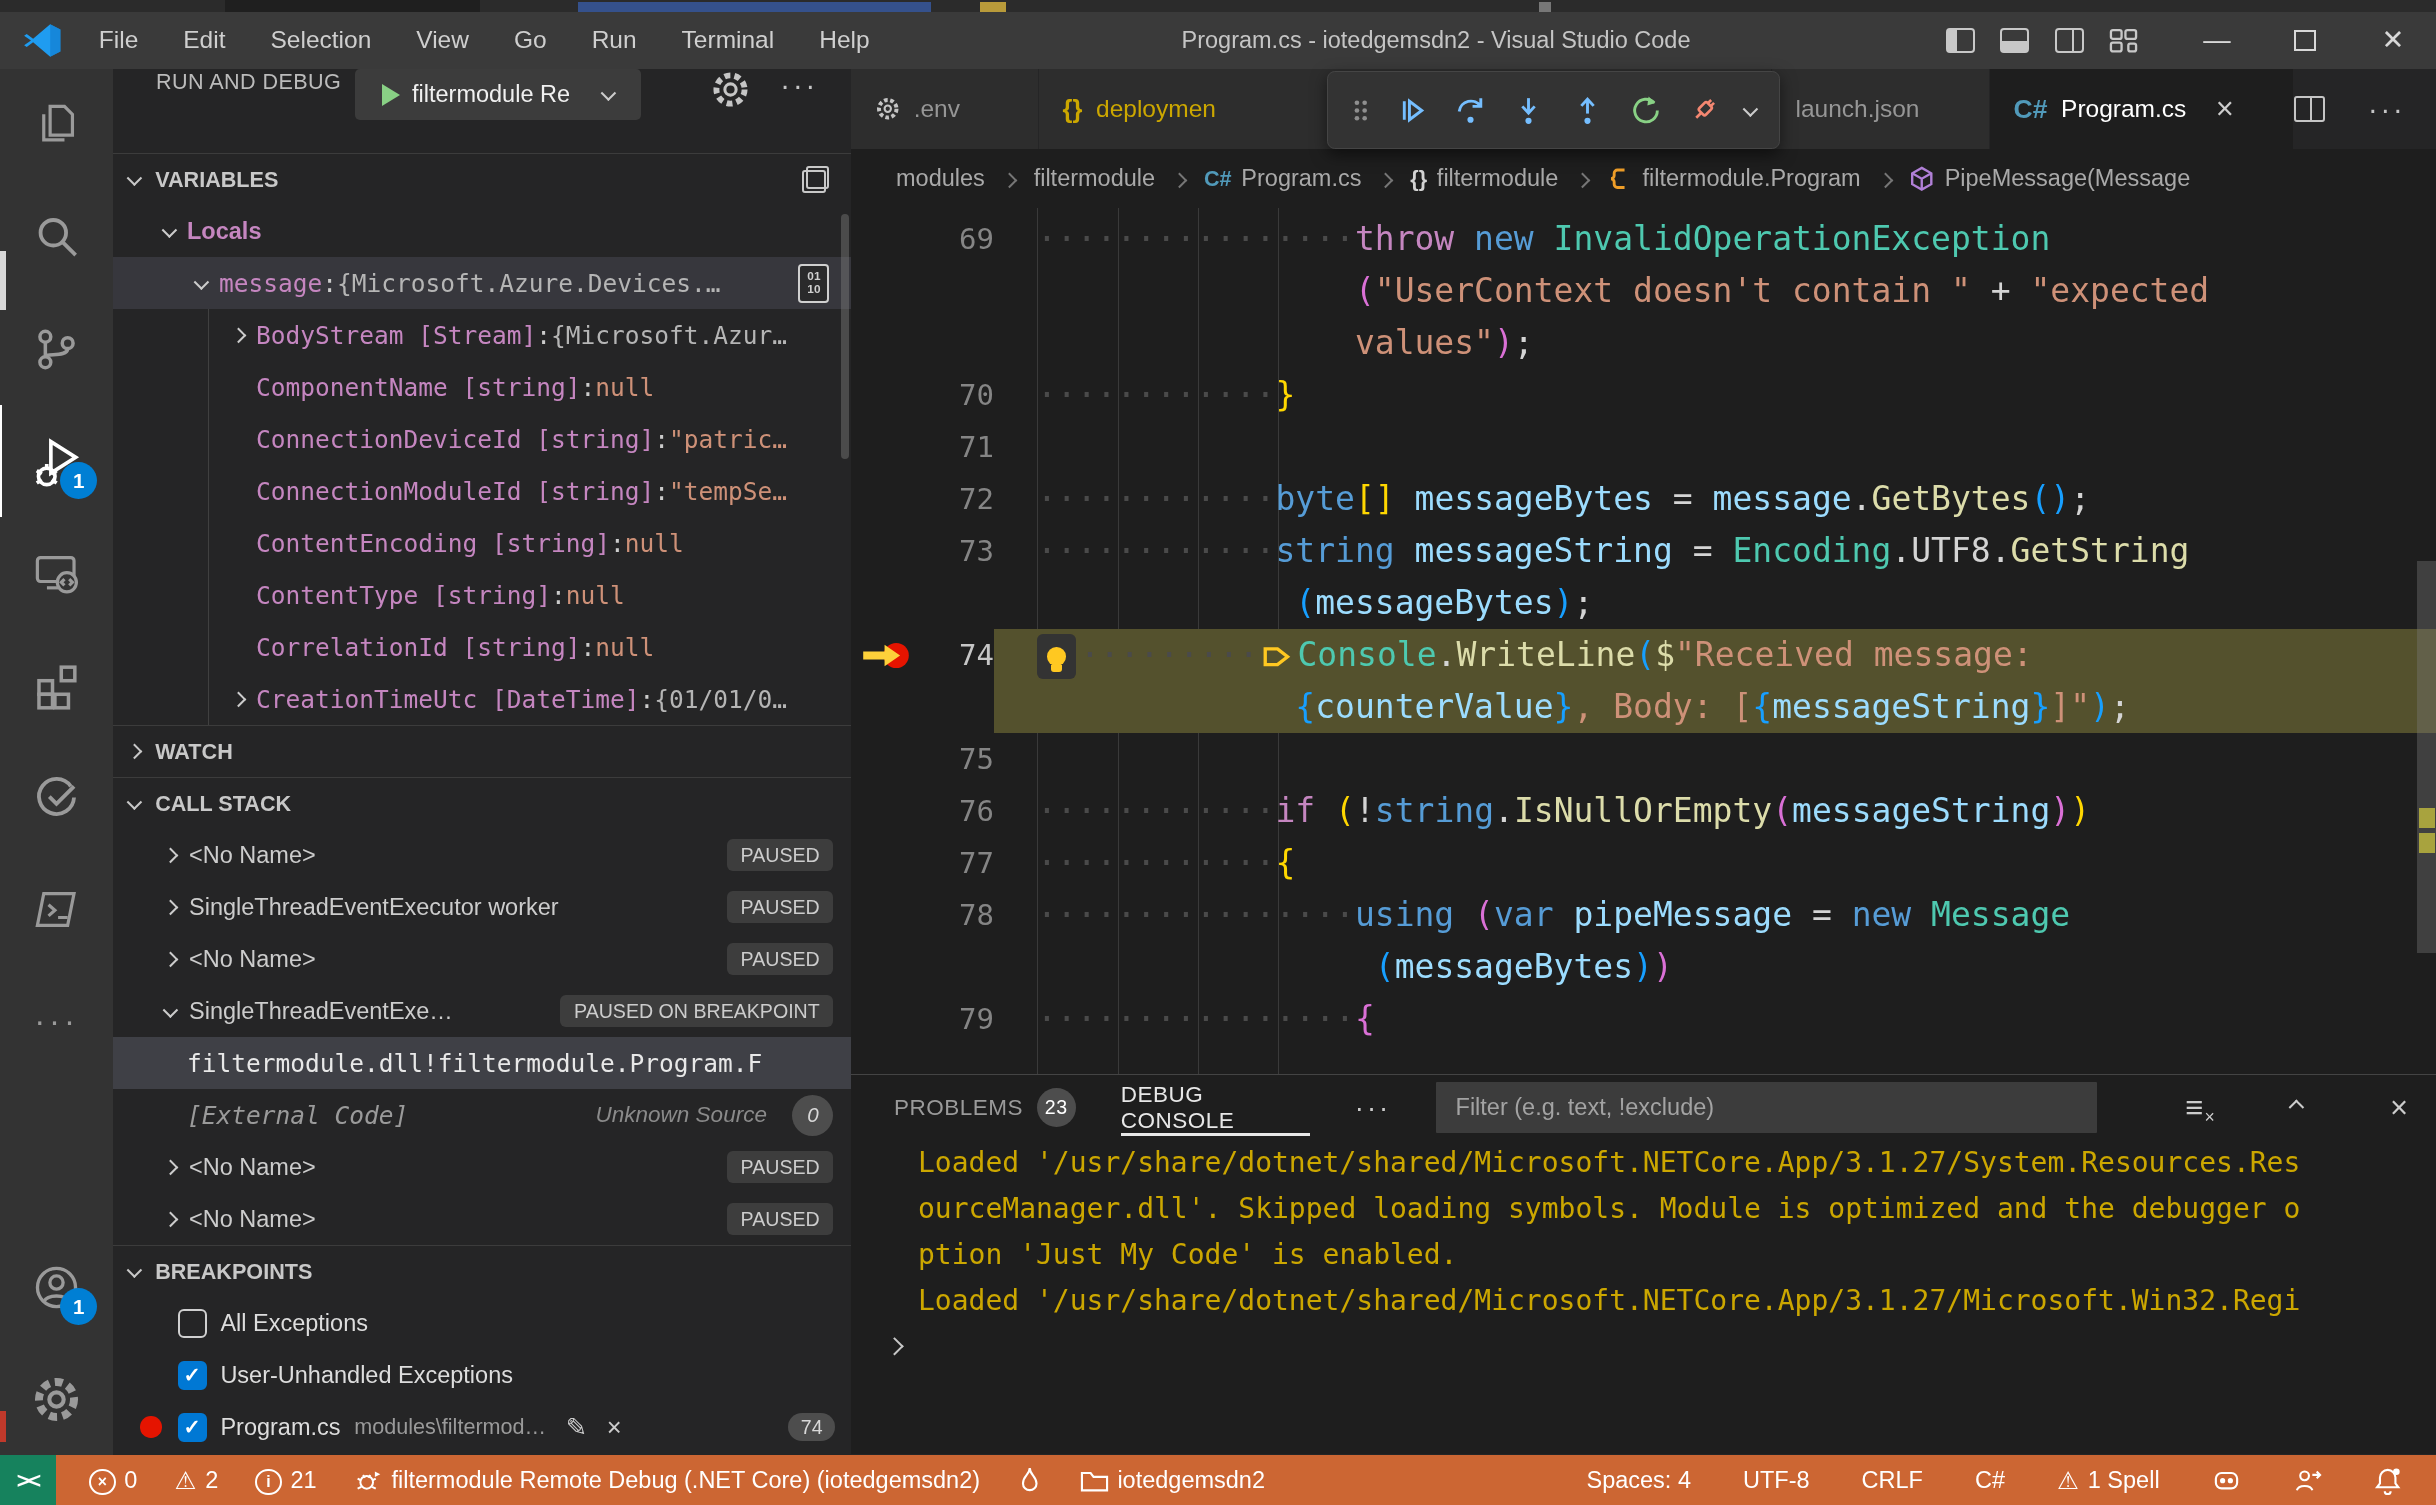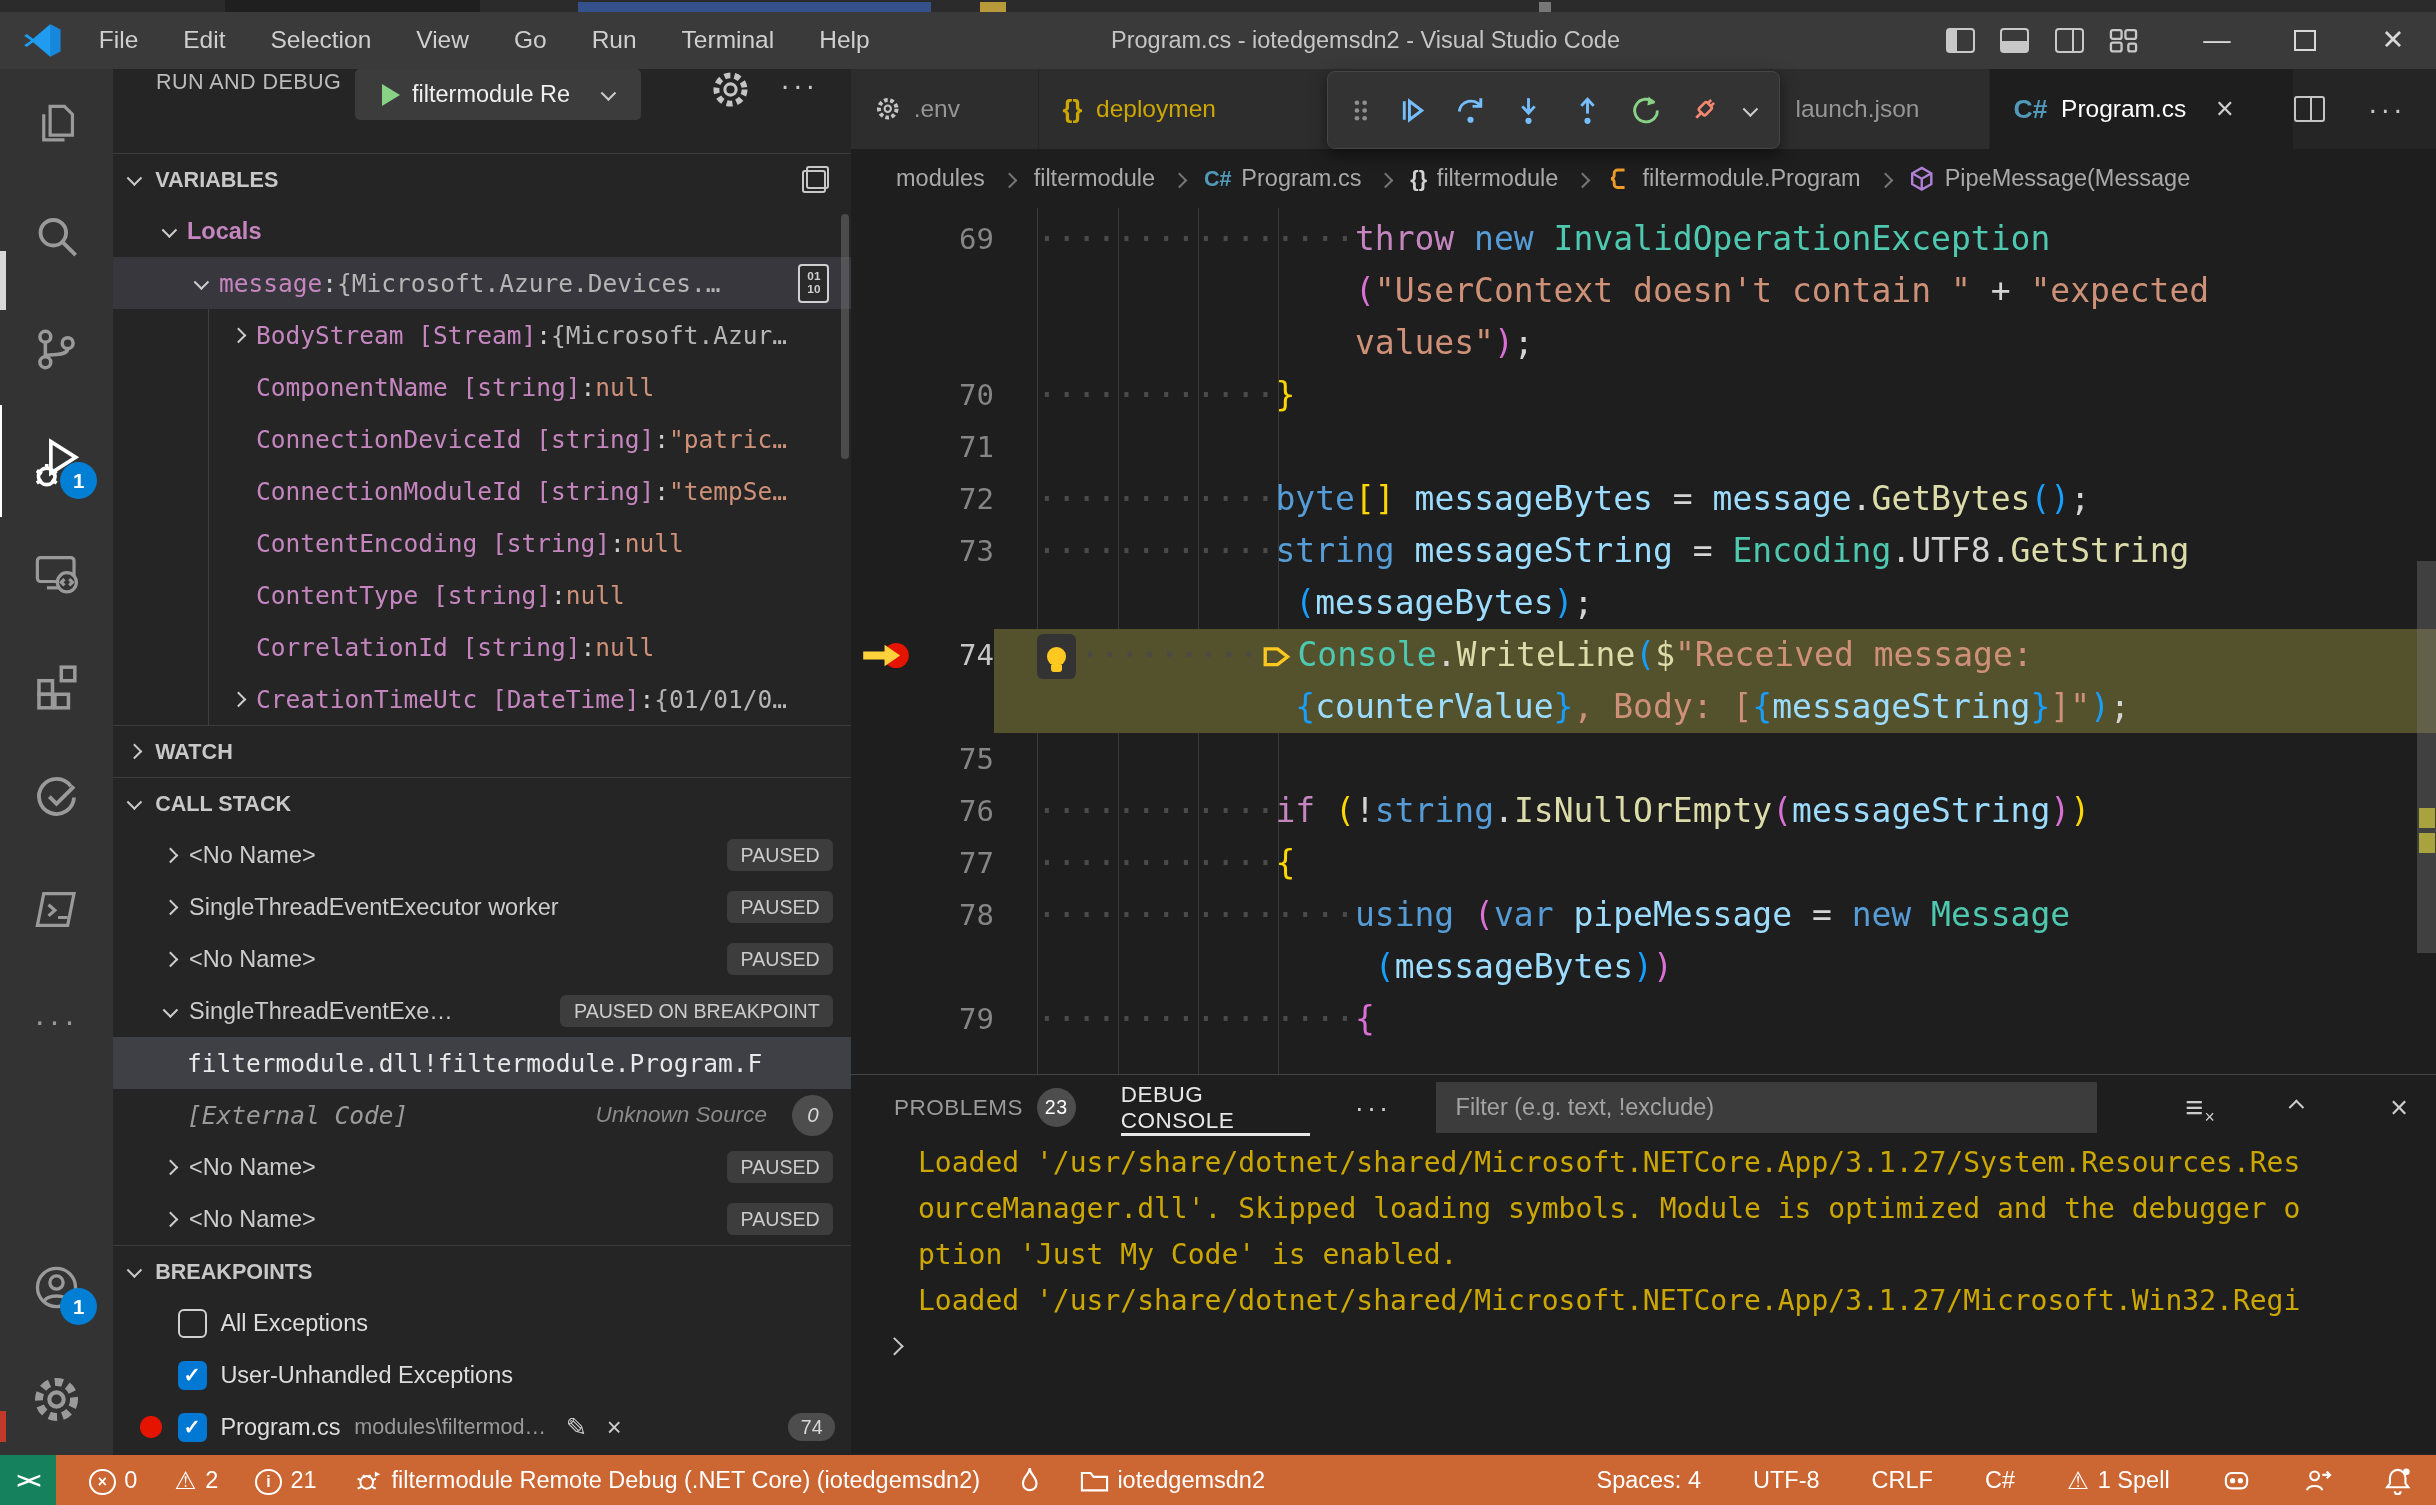--- a/index.html
+++ b/index.html
@@ -16,21 +16,21 @@
 .ts-f4{position:absolute;left:1539px;top:2px;width:11.8px;height:9.8px;background:#777}
 .edge-sliver1{position:absolute;left:0;top:251px;width:5.9px;height:59px;background:#d8d8d8;z-index:9}
 .edge-sliver2{position:absolute;left:0;top:1411px;width:5.9px;height:31px;background:#c0392b;z-index:9}
 
 
 .titlebar{position:absolute;left:0;top:11.8px;width:100%;height:57px;background:#3a3a3a;
   display:flex;align-items:center}
 .vslogo{margin:0 13.7px 0 21.6px}
 .menubar{display:flex;align-items:center;height:100%}
 .menu-item{padding:0 22.5px;font-size:24.5px;color:#cfcfcf;height:100%;display:flex;align-items:center;cursor:default}
-.title-center{position:absolute;left:1111px;width:716px;text-align:left;font-size:23.5px;color:#c5c5c5;white-space:nowrap}
+.title-center{position:absolute;left:1078px;width:716px;text-align:center;font-size:23.5px;color:#c5c5c5;white-space:nowrap}
 .tb-right{position:absolute;right:0;top:0;height:100%;display:flex;align-items:center}
 .layout-icons{display:flex;gap:25.5px;margin-right:35px}
 .lay-ic{width:29px;height:25.5px;border:2px solid #c8c8c8;border-radius:3.9px;position:relative}
 .lay-ic.left::after{content:"";position:absolute;left:0;top:0;bottom:0;width:9.8px;background:#c8c8c8}
 .lay-ic.bottom::after{content:"";position:absolute;left:0;bottom:0;right:0;height:9.8px;background:#c8c8c8}
 .lay-ic.right::after{content:"";position:absolute;right:7.8px;top:0;bottom:0;width:2px;background:#c8c8c8}
 .lay-ic.grid{border:none}
 .win-btn{width:88px;height:57px;display:flex;align-items:center;justify-content:center;font-size:27.4px;color:#d8d8d8}
 .win-btn .maxbox{width:21.6px;height:21.6px;border:2px solid #d8d8d8}
 
@@ -183,21 +183,21 @@
 .con-line{height:46px;line-height:46px;font-family:"DejaVu Sans Mono",monospace;font-size:28px;color:#CCA700;white-space:pre}
 .con-prompt{height:45px;display:flex;align-items:center;padding-left:37px;color:#c8c8c8}
 .con-prompt .cv{width:12.7px;height:12.7px}
 
 
 .statusbar{position:absolute;left:0;bottom:0;width:100%;height:51px;background:#CC6633;
   display:flex;align-items:center;color:#ffffff;font-size:23.5px;z-index:4}
 .remote{width:56px;height:100%;background:#16825D;display:flex;align-items:center;justify-content:center;
   font-weight:bold;font-size:22.5px;letter-spacing:-2px;flex:none}
 .st-left{display:flex;align-items:center;gap:37px;padding-left:33px}
-.st-right{margin-left:auto;display:flex;align-items:center;gap:52px;padding-right:26px}
+.st-right{margin-left:auto;display:flex;align-items:center;gap:52px;padding-right:36px}
 .status-item{display:flex;align-items:center;gap:8.8px;white-space:nowrap}
 .st-circ{width:26.5px;height:26.5px;border:2px solid #fff;border-radius:50%;display:inline-flex;
   align-items:center;justify-content:center;font-size:15.7px;font-weight:bold}
 .st-warn{font-size:24.5px}
 </style>
 </head>
 <body>
 
 <div class="app">
 

